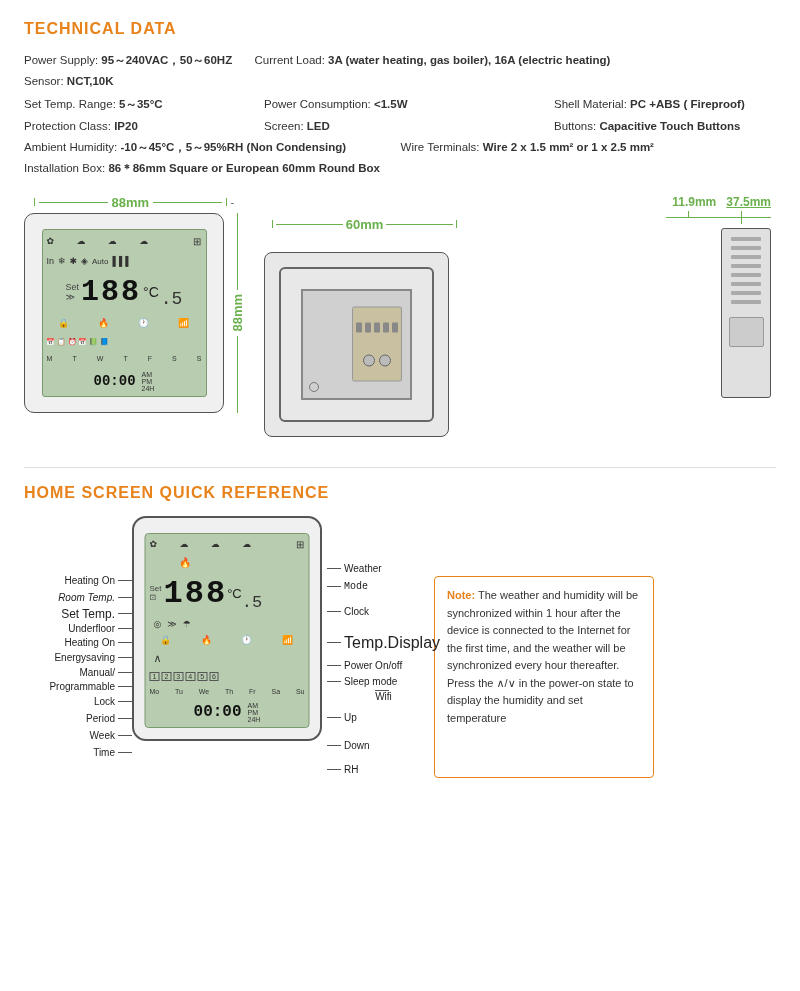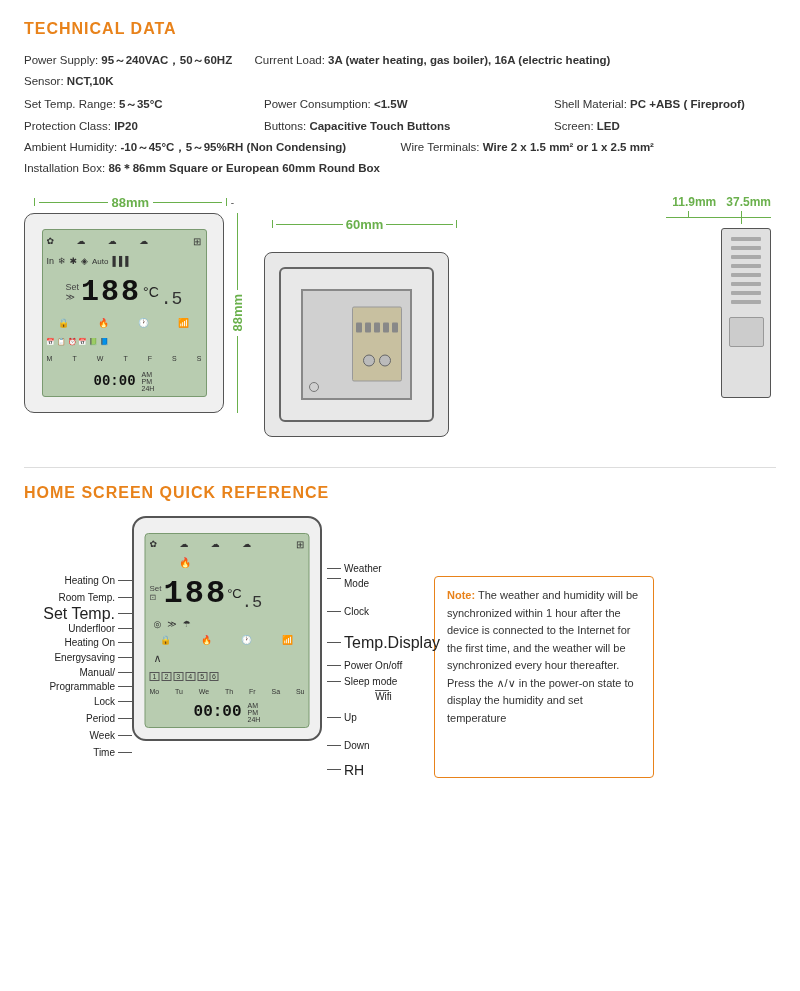--- a/index.html
+++ b/index.html
@@ -217,22 +217,22 @@
     </div>
 
     <div class="tech-cols">
       <div class="tc"><span>Set Temp. Range: </span><b>5～35°C</b></div>
       <div class="tc"><span>Power Consumption: </span><b>&lt;1.5W</b></div>
       <div class="tc"><span>Shell Material: </span><b>PC +ABS  ( Fireproof)</b></div>
     </div>
 
     <div class="tech-cols">
       <div class="tc"><span>Protection Class: </span><b>IP20</b></div>
+      <div class="tc"><span>Screen: </span><b>LED</b></div>
       <div class="tc"><span>Buttons: </span><b>Capacitive Touch Buttons</b></div>
-      <div class="tc"><span>Screen: </span><b>LED</b></div>
     </div>
 
     <div class="tech-row-full">
       <span>Ambient Humidity: </span><span class="bold">-10～45°C，5～95%RH  (Non Condensing)</span>
       &nbsp;&nbsp;&nbsp;&nbsp;&nbsp;&nbsp;&nbsp;&nbsp;&nbsp;&nbsp;&nbsp;&nbsp;&nbsp;&nbsp;&nbsp;
       <span>Wire Terminals: </span><span class="bold">Wire 2 x 1.5 mm² or 1 x 2.5 mm²</span>
     </div>
 
     <div class="tech-row-full">
       <span>Installation Box: </span><span class="bold">86＊86mm Square or European 60mm Round Box</span>
@@ -366,21 +366,21 @@
             <div class="back-screw" style="bottom:6px;left:6px;"></div>
           </div>
         </div>
       </div>
     </div>
 
     <div class="diagram-side">
 
       <div style="display:flex;gap:10px;justify-content:flex-end;padding-right:5px;margin-bottom:2px;">
         <span class="dim-label-green" style="font-size:12px;">11.9mm</span>
-        <span class="dim-label-green" style="font-size:12px;">37.5mm</span>
+        <span class="dim-label-green" style="font-size:12px;text-decoration:underline;">37.5mm</span>
       </div>
 
       <div style="display:flex;justify-content:flex-end;padding-right:5px;gap:0;margin-bottom:4px;">
         <div style="display:flex;flex-direction:column;align-items:center;width:45px;">
           <span style="width:1px;height:6px;background:#6ab04c;display:block;"></span>
           <span style="height:1px;width:100%;background:#6ab04c;display:block;"></span>
         </div>
         <div style="display:flex;flex-direction:column;align-items:center;width:60px;">
           <span style="width:1px;height:6px;background:#6ab04c;display:block;"></span>
           <span style="height:1px;width:100%;background:#6ab04c;display:block;"></span>
@@ -414,26 +414,26 @@
   <div class="home-diagrams">
 
     <div style="position:relative;width:390px;flex-shrink:0;">
       <div style="display:flex;">
 
         <div style="width:108px;flex-shrink:0;display:flex;flex-direction:column;padding-top:56px;">
           <div style="height:18px;display:flex;align-items:center;justify-content:flex-end;">
             <span style="font-size:10px;color:#222;">Heating On</span>
             <span style="width:14px;height:1px;background:#555;display:inline-block;margin-left:3px;"></span>
           </div>
+          <div style="height:16px;display:flex;align-items:center;justify-content:flex-end;font-style:italic;">
+            <span style="font-size:10px;color:#222;">Room Temp.</span>
+            <span style="width:14px;height:1px;background:#555;display:inline-block;margin-left:3px;"></span>
+          </div>
           <div style="height:16px;display:flex;align-items:center;justify-content:flex-end;">
-            <span style="font-size:10px;color:#222;">Room Temp.</span>
-            <span style="width:14px;height:1px;background:#555;display:inline-block;margin-left:3px;"></span>
-          </div>
-          <div style="height:16px;display:flex;align-items:center;justify-content:flex-end;">
-            <span style="font-size:16px;color:#222;">Set Temp.</span>
+            <span style="font-size:12px;color:#222;">Set Temp.</span>
             <span style="width:14px;height:1px;background:#555;display:inline-block;margin-left:3px;"></span>
           </div>
           <div style="height:14px;display:flex;align-items:center;justify-content:flex-end;">
             <span style="font-size:10px;color:#222;">Underfloor</span>
             <span style="width:14px;height:1px;background:#555;display:inline-block;margin-left:3px;"></span>
           </div>
           <div style="height:14px;display:flex;align-items:center;justify-content:flex-end;">
             <span style="font-size:10px;color:#222;">Heating On</span>
             <span style="width:14px;height:1px;background:#555;display:inline-block;margin-left:3px;"></span>
           </div>
@@ -542,21 +542,21 @@
               </div>
             </div>
           </div>
         </div>
 
         <div style="flex:1;display:flex;flex-direction:column;padding-top:44px;">
           <div style="height:18px;display:flex;align-items:center;">
             <span style="width:14px;height:1px;background:#555;display:inline-block;margin-right:3px;"></span>
             <span style="font-size:10px;color:#222;">Weather</span>
           </div>
-          <div style="height:18px;display:flex;">
+          <div style="height:18px;display:flex;align-items:center;font-family:Liberation Mono, monospace;">
             <span style="width:14px;height:1px;background:#555;display:inline-block;margin-right:3px;"></span>
             <span style="font-size:10px;color:#222;">Mode</span>
           </div>
           <div style="height:32px;display:flex;align-items:center;">
             <span style="width:14px;height:1px;background:#555;display:inline-block;margin-right:3px;"></span>
             <span style="font-size:10px;color:#222;">Clock</span>
           </div>
           <div style="height:30px;display:flex;align-items:center;">
             <span style="width:14px;height:1px;background:#555;display:inline-block;margin-right:3px;"></span>
             <span style="font-size:16px;color:#222;">Temp.Display</span>
@@ -576,21 +576,21 @@
           <div style="height:24px;display:flex;align-items:center;">
             <span style="width:14px;height:1px;background:#555;display:inline-block;margin-right:3px;"></span>
             <span style="font-size:10px;color:#222;">Up</span>
           </div>
           <div style="height:32px;display:flex;align-items:center;">
             <span style="width:14px;height:1px;background:#555;display:inline-block;margin-right:3px;"></span>
             <span style="font-size:10px;color:#222;">Down</span>
           </div>
           <div style="height:16px;display:flex;align-items:center;">
             <span style="width:14px;height:1px;background:#555;display:inline-block;margin-right:3px;"></span>
-            <span style="font-size:14px;color:#222;">RH</span>
+            <span style="font-size:10px;color:#222;">RH</span>
           </div>
         </div>
       </div>
     </div>
 
     <div class="note-box">
       <span class="note-title">Note:</span>
       <span>The weather and humidity will be synchronized within 1 hour after the device is connected to the Internet for the first time, and the weather will be synchronized every hour thereafter. Press the ∧/∨ in the power-on state to display the humidity and set temperature</span>
     </div>
 

